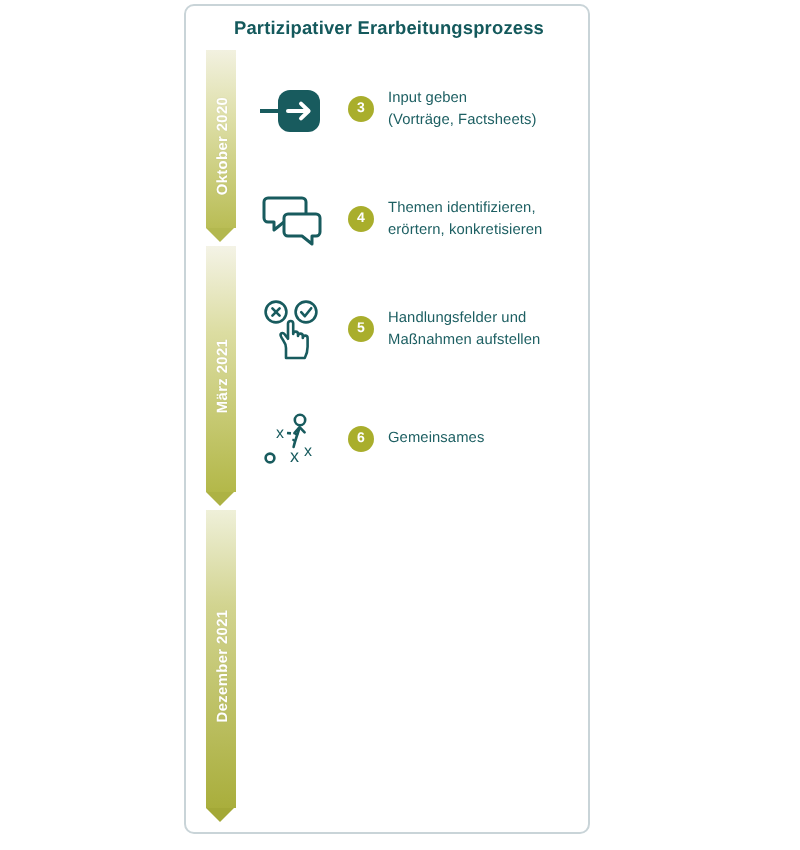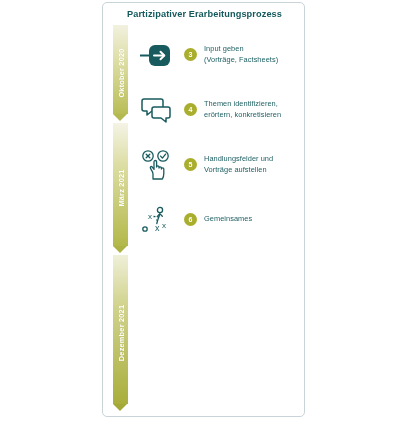--- a/index.html
+++ b/index.html
@@ -15,21 +15,20 @@
   #infographic-panel {
     position: absolute;
     left: 92px;
     top: 2px;
     width: 203px;
     height: 415px;
     background: #ffffff;
     border: 1px solid #c9d4d8;
     border-radius: 5px;
     box-sizing: border-box;
-    margin-left: 10px;
   }
 
   #panel-title {
     position: absolute;
     left: 0;
     top: 6px;
     width: 203px;
     text-align: center;
     font-size: 9.2px;
     font-weight: bold;
@@ -211,21 +210,21 @@
           <circle cx="8" cy="7" r="5.2"></circle>
           <line x1="6.2" y1="5.2" x2="9.8" y2="8.8" stroke-linecap="round"></line>
           <line x1="9.8" y1="5.2" x2="6.2" y2="8.8" stroke-linecap="round"></line>
           <circle cx="23" cy="7" r="5.2"></circle>
           <polyline points="20.6,7.1 22.4,9.1 25.6,5.1" stroke-linecap="round" stroke-linejoin="round"></polyline>
           <path d="M13 30 v-5 c0 -3 -2 -4 -2.6 -6 c-0.5 -1.3 1 -2.1 1.9 -0.9 l1.7 2.3 v-7.6 a1.3 1.3 0 0 1 2.6 0 v5.2 a1.2 1.2 0 0 1 2.4 0 v1 a1.2 1.2 0 0 1 2.4 0 v1 a1.2 1.2 0 0 1 2.4 0 v4.4 c0 3 -1.4 5.6 -1.4 5.6 z" fill="#ffffff" stroke-linejoin="round"></path>
         </svg>
       </div>
       <div class="step-badge">5</div>
       <div class="step-text">Handlungsfelder und
-Vorträge aufstellen</div>
+Maßnahmen aufstellen</div>
     </div>
 
     <div class="step-row">
       <div class="step-icon">
         <svg width="34" height="32" viewBox="0 0 34 32" fill="none" stroke="currentColor" stroke-width="1.3">
           <circle cx="20" cy="6" r="2.6"></circle>
           <text x="8" y="15" font-family="Liberation Sans, sans-serif" font-size="8" fill="currentColor" stroke="none">x</text>
           <text x="22" y="24" font-family="Liberation Sans, sans-serif" font-size="8" fill="currentColor" stroke="none">x</text>
           <text x="15" y="27" font-family="Liberation Sans, sans-serif" font-size="9" fill="currentColor" stroke="none">x</text>
           <circle cx="5" cy="25" r="2.2"></circle>

